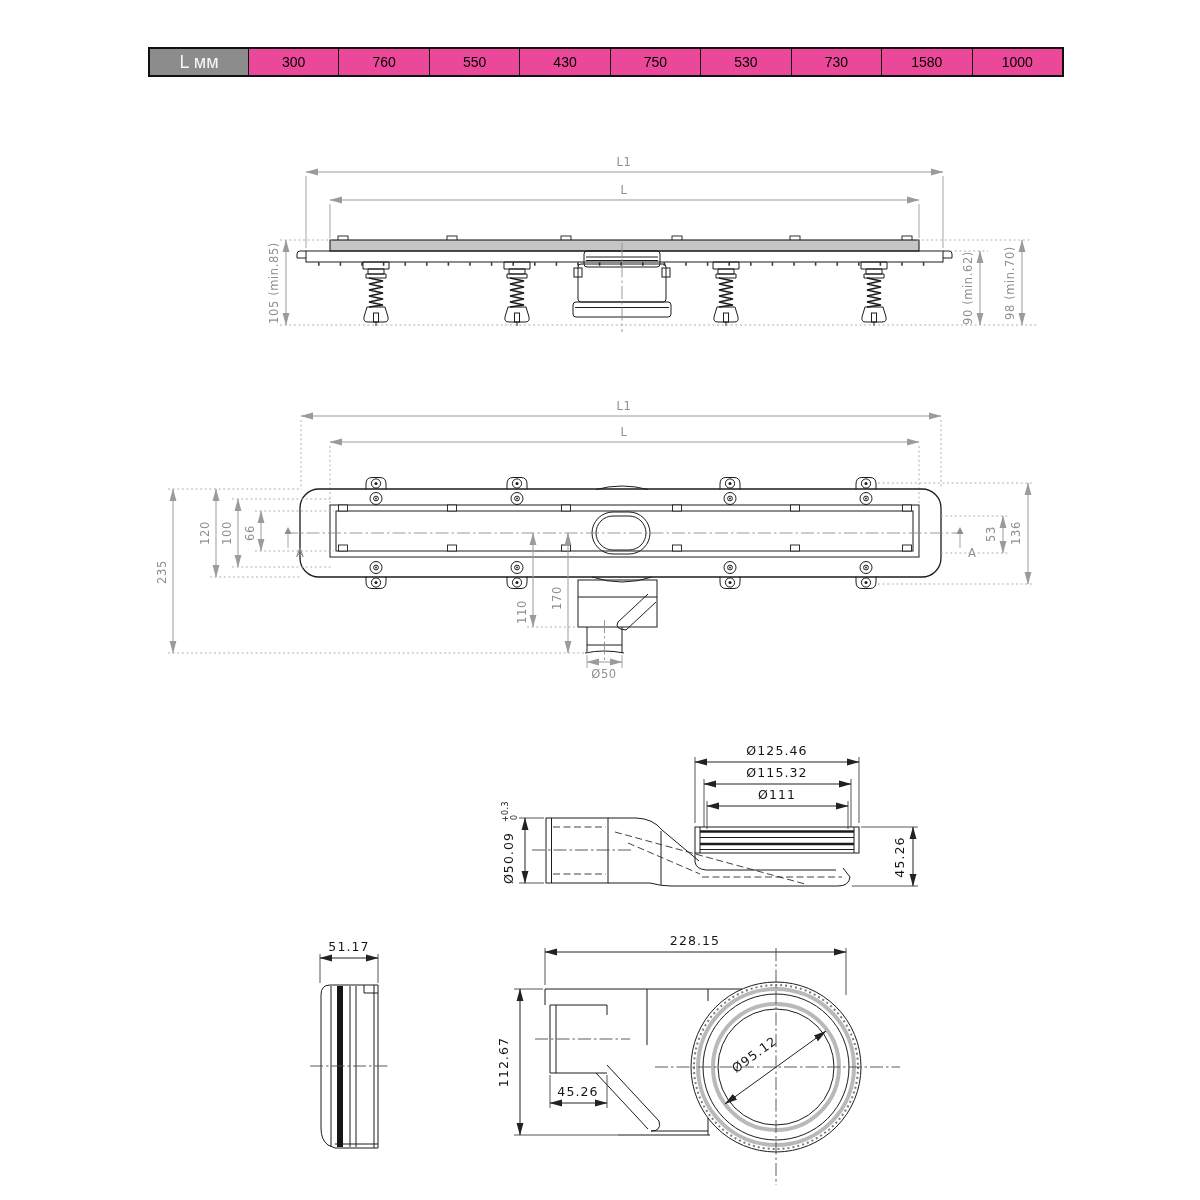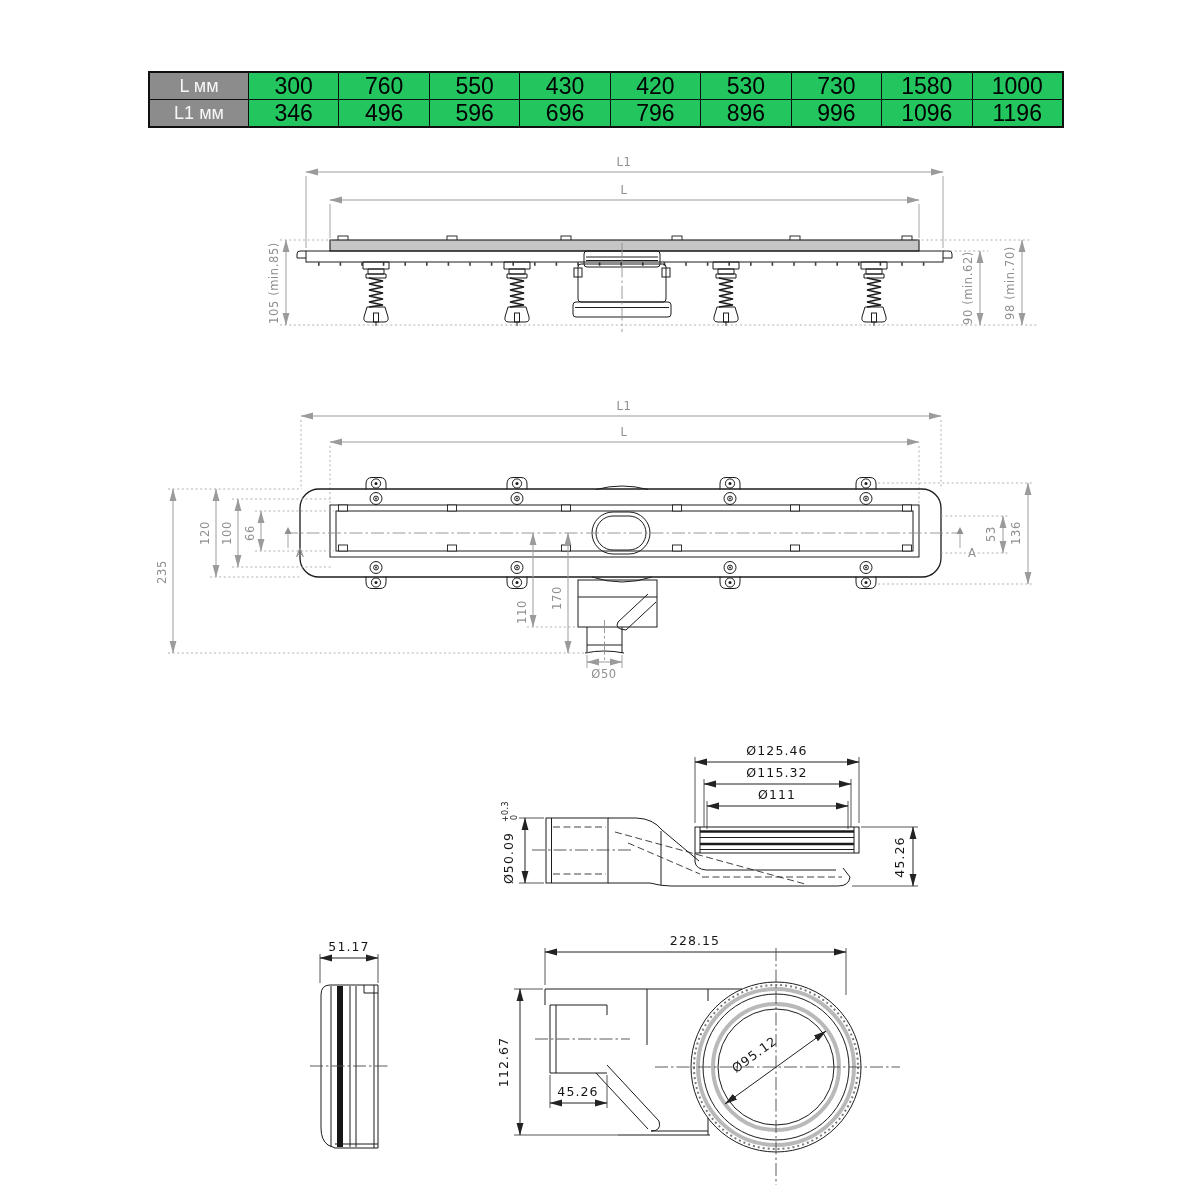--- a/index.html
+++ b/index.html
@@ -1,22 +1,22 @@
 <!DOCTYPE html>
 <html><head>
 <meta charset="utf-8">
 <style>
   html,body{margin:0;padding:0;background:#fff;}
   .page{position:relative;width:1200px;height:1200px;background:#fff;overflow:hidden;font-family:"Liberation Sans",sans-serif;}
   
-  .dim-table{position:absolute;left:148px;top:47px;width:916px;border:2px solid #101010;box-sizing:border-box;margin-top:24px;}
+  .dim-table{position:absolute;left:148px;top:47px;width:916px;border:2px solid #101010;box-sizing:border-box;}
   .dim-table .row{display:flex;height:26px;}
   .dim-table .row + .row{border-top:1.5px solid #101010;}
   .dim-table .cell{flex:1;border-left:1.5px solid #101010;display:flex;align-items:center;justify-content:center;
-    font-size:23px;color:#000;background:#22c55e;white-space:nowrap;}
+    font-size:14px;color:#000;background:#ec4899;white-space:nowrap;}
   .dim-table .cell:first-child{border-left:none;flex:0 0 98px;}
   .dim-table .head{background:#8c8c8c;color:#f6f6f6;font-size:18px;}
   
   svg{position:absolute;left:0;top:0;}
   .o{stroke:#1c1c1c;stroke-width:1.3;fill:none;}
   .o2{stroke:#1c1c1c;stroke-width:1;fill:none;}
   .thick{stroke:#1c1c1c;stroke-width:2.6;fill:none;}
   .grate{fill:#c6c6c6;stroke:#1c1c1c;stroke-width:1.1;}
   .clip{fill:#fff;stroke:#1c1c1c;stroke-width:0.9;}
   .spr{stroke:#1c1c1c;stroke-width:1.5;fill:none;}
@@ -41,37 +41,25 @@
 
 <div class="page">
 
   <div class="dim-table">
     <div class="row">
       <div class="cell head">L мм</div>
       <div class="cell">300</div>
       <div class="cell">760</div>
       <div class="cell">550</div>
       <div class="cell">430</div>
-      <div class="cell">420</div>
+      <div class="cell">750</div>
       <div class="cell">530</div>
       <div class="cell">730</div>
       <div class="cell">1580</div>
       <div class="cell">1000</div>
-    </div>
-    <div class="row">
-      <div class="cell head">L1 мм</div>
-      <div class="cell">346</div>
-      <div class="cell">496</div>
-      <div class="cell">596</div>
-      <div class="cell">696</div>
-      <div class="cell">796</div>
-      <div class="cell">896</div>
-      <div class="cell">996</div>
-      <div class="cell">1096</div>
-      <div class="cell">1196</div>
     </div>
   </div>
 
   <svg width="1200" height="1200" viewBox="0 0 1200 1200">
     <defs>
       <marker id="mg" viewBox="0 0 12 8" refX="11.5" refY="4" markerWidth="13" markerHeight="9" orient="auto-start-reverse">
         <path d="M0,0.7 L12,4 L0,7.3 Z" fill="#9b9b9b"></path>
       </marker>
       <marker id="mb" viewBox="0 0 12 8" refX="11.5" refY="4" markerWidth="13" markerHeight="9" orient="auto-start-reverse">
         <path d="M0,0.7 L12,4 L0,7.3 Z" fill="#222"></path>

